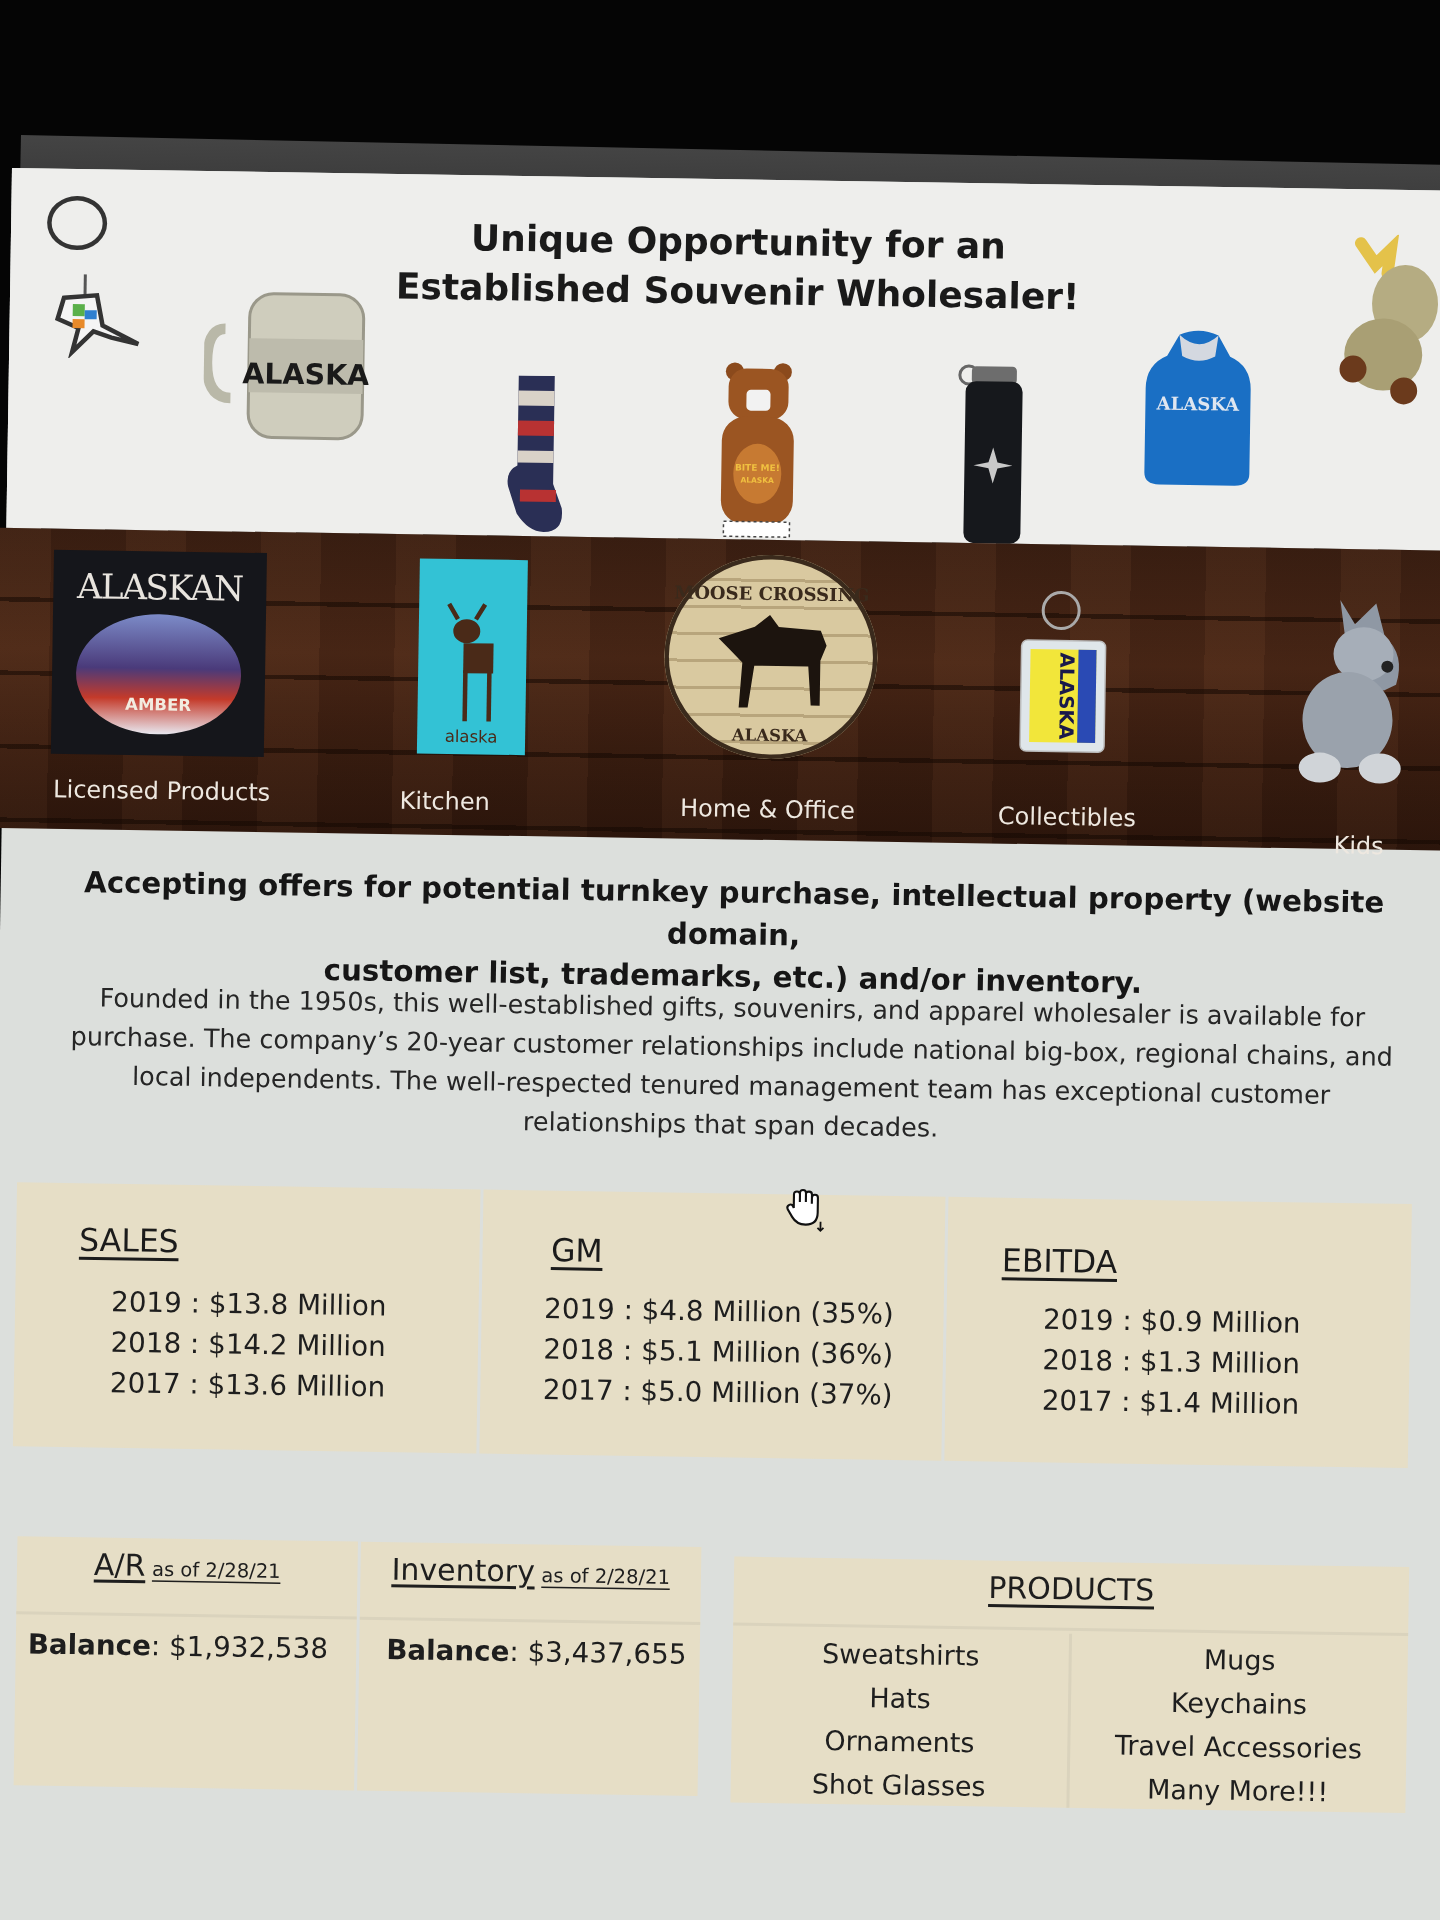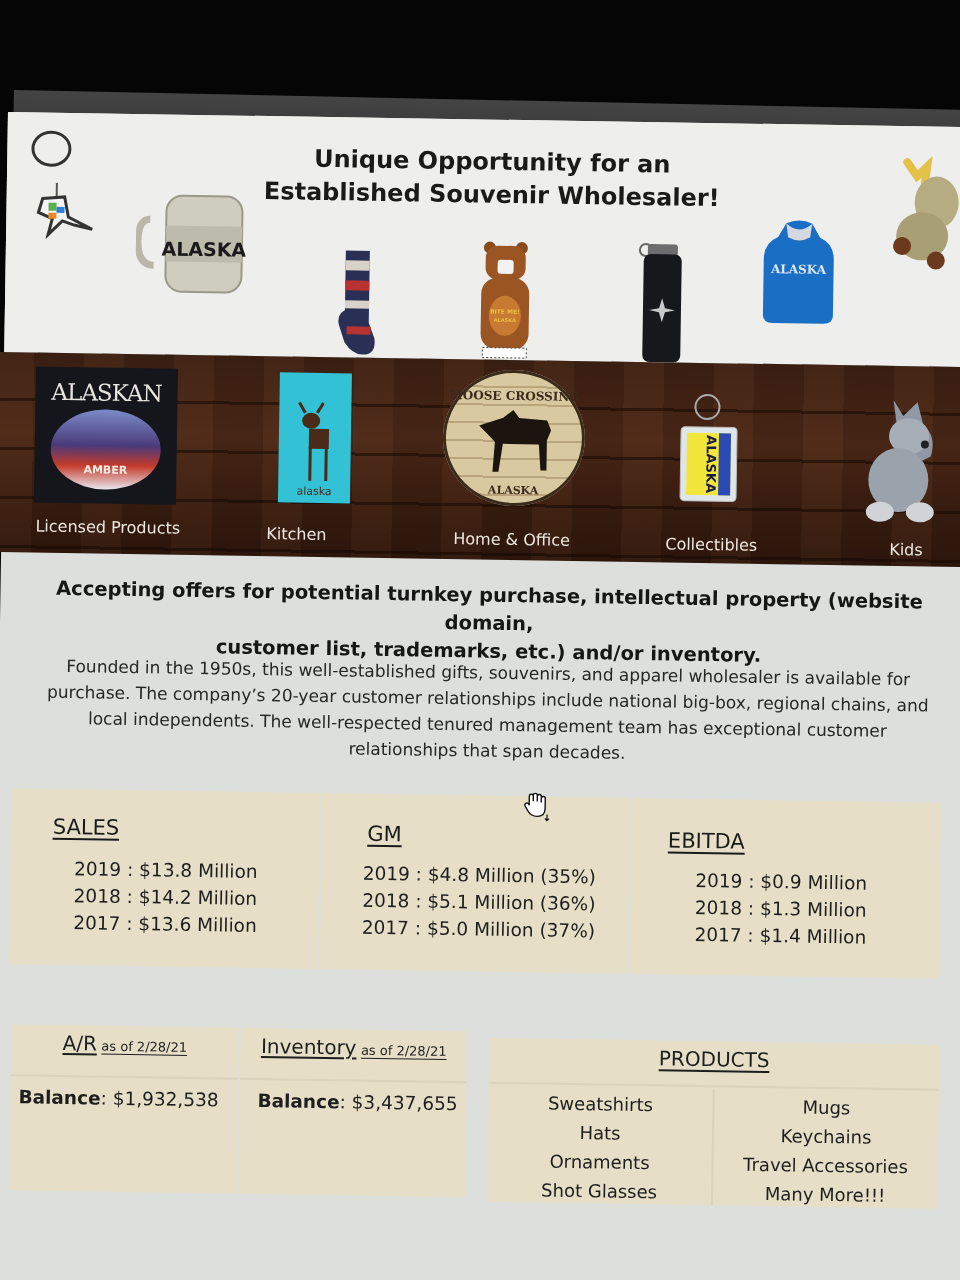--- a/index.html
+++ b/index.html
@@ -216,21 +216,21 @@
         <ellipse cx="46" cy="84" rx="30" ry="32" fill="#9aa2ac"></ellipse>
         <ellipse cx="28" cy="116" rx="14" ry="10" fill="#d0d4d8"></ellipse>
           <ellipse cx="68" cy="116" rx="14" ry="10" fill="#d0d4d8"></ellipse>
       </svg>
     </div>
 
     <div class="cat-label" style="left:44px;top:164px;">Licensed Products</div>
     <div class="cat-label" style="left:275px;top:168px;">Kitchen</div>
     <div class="cat-label" style="left:462px;top:170px;">Home &amp; Office</div>
     <div class="cat-label" style="left:674px;top:172px;">Collectibles</div>
-    <div class="cat-label" style="left:898px;top:174px;">Kids</div>
+    <div class="cat-label" style="left:898px;top:188px;">Kids</div>
   </div>
 
   <div class="offer">
     <div>Accepting offers for potential turnkey purchase, intellectual property (website domain,</div>
     <div>customer list, trademarks, etc.) and/or inventory.</div>
   </div>
 
   <div class="desc">
     <div>Founded in the 1950s, this well-established gifts, souvenirs, and apparel wholesaler is available for</div>
     <div>purchase. The company’s 20-year customer relationships include national big-box, regional chains, and</div>

